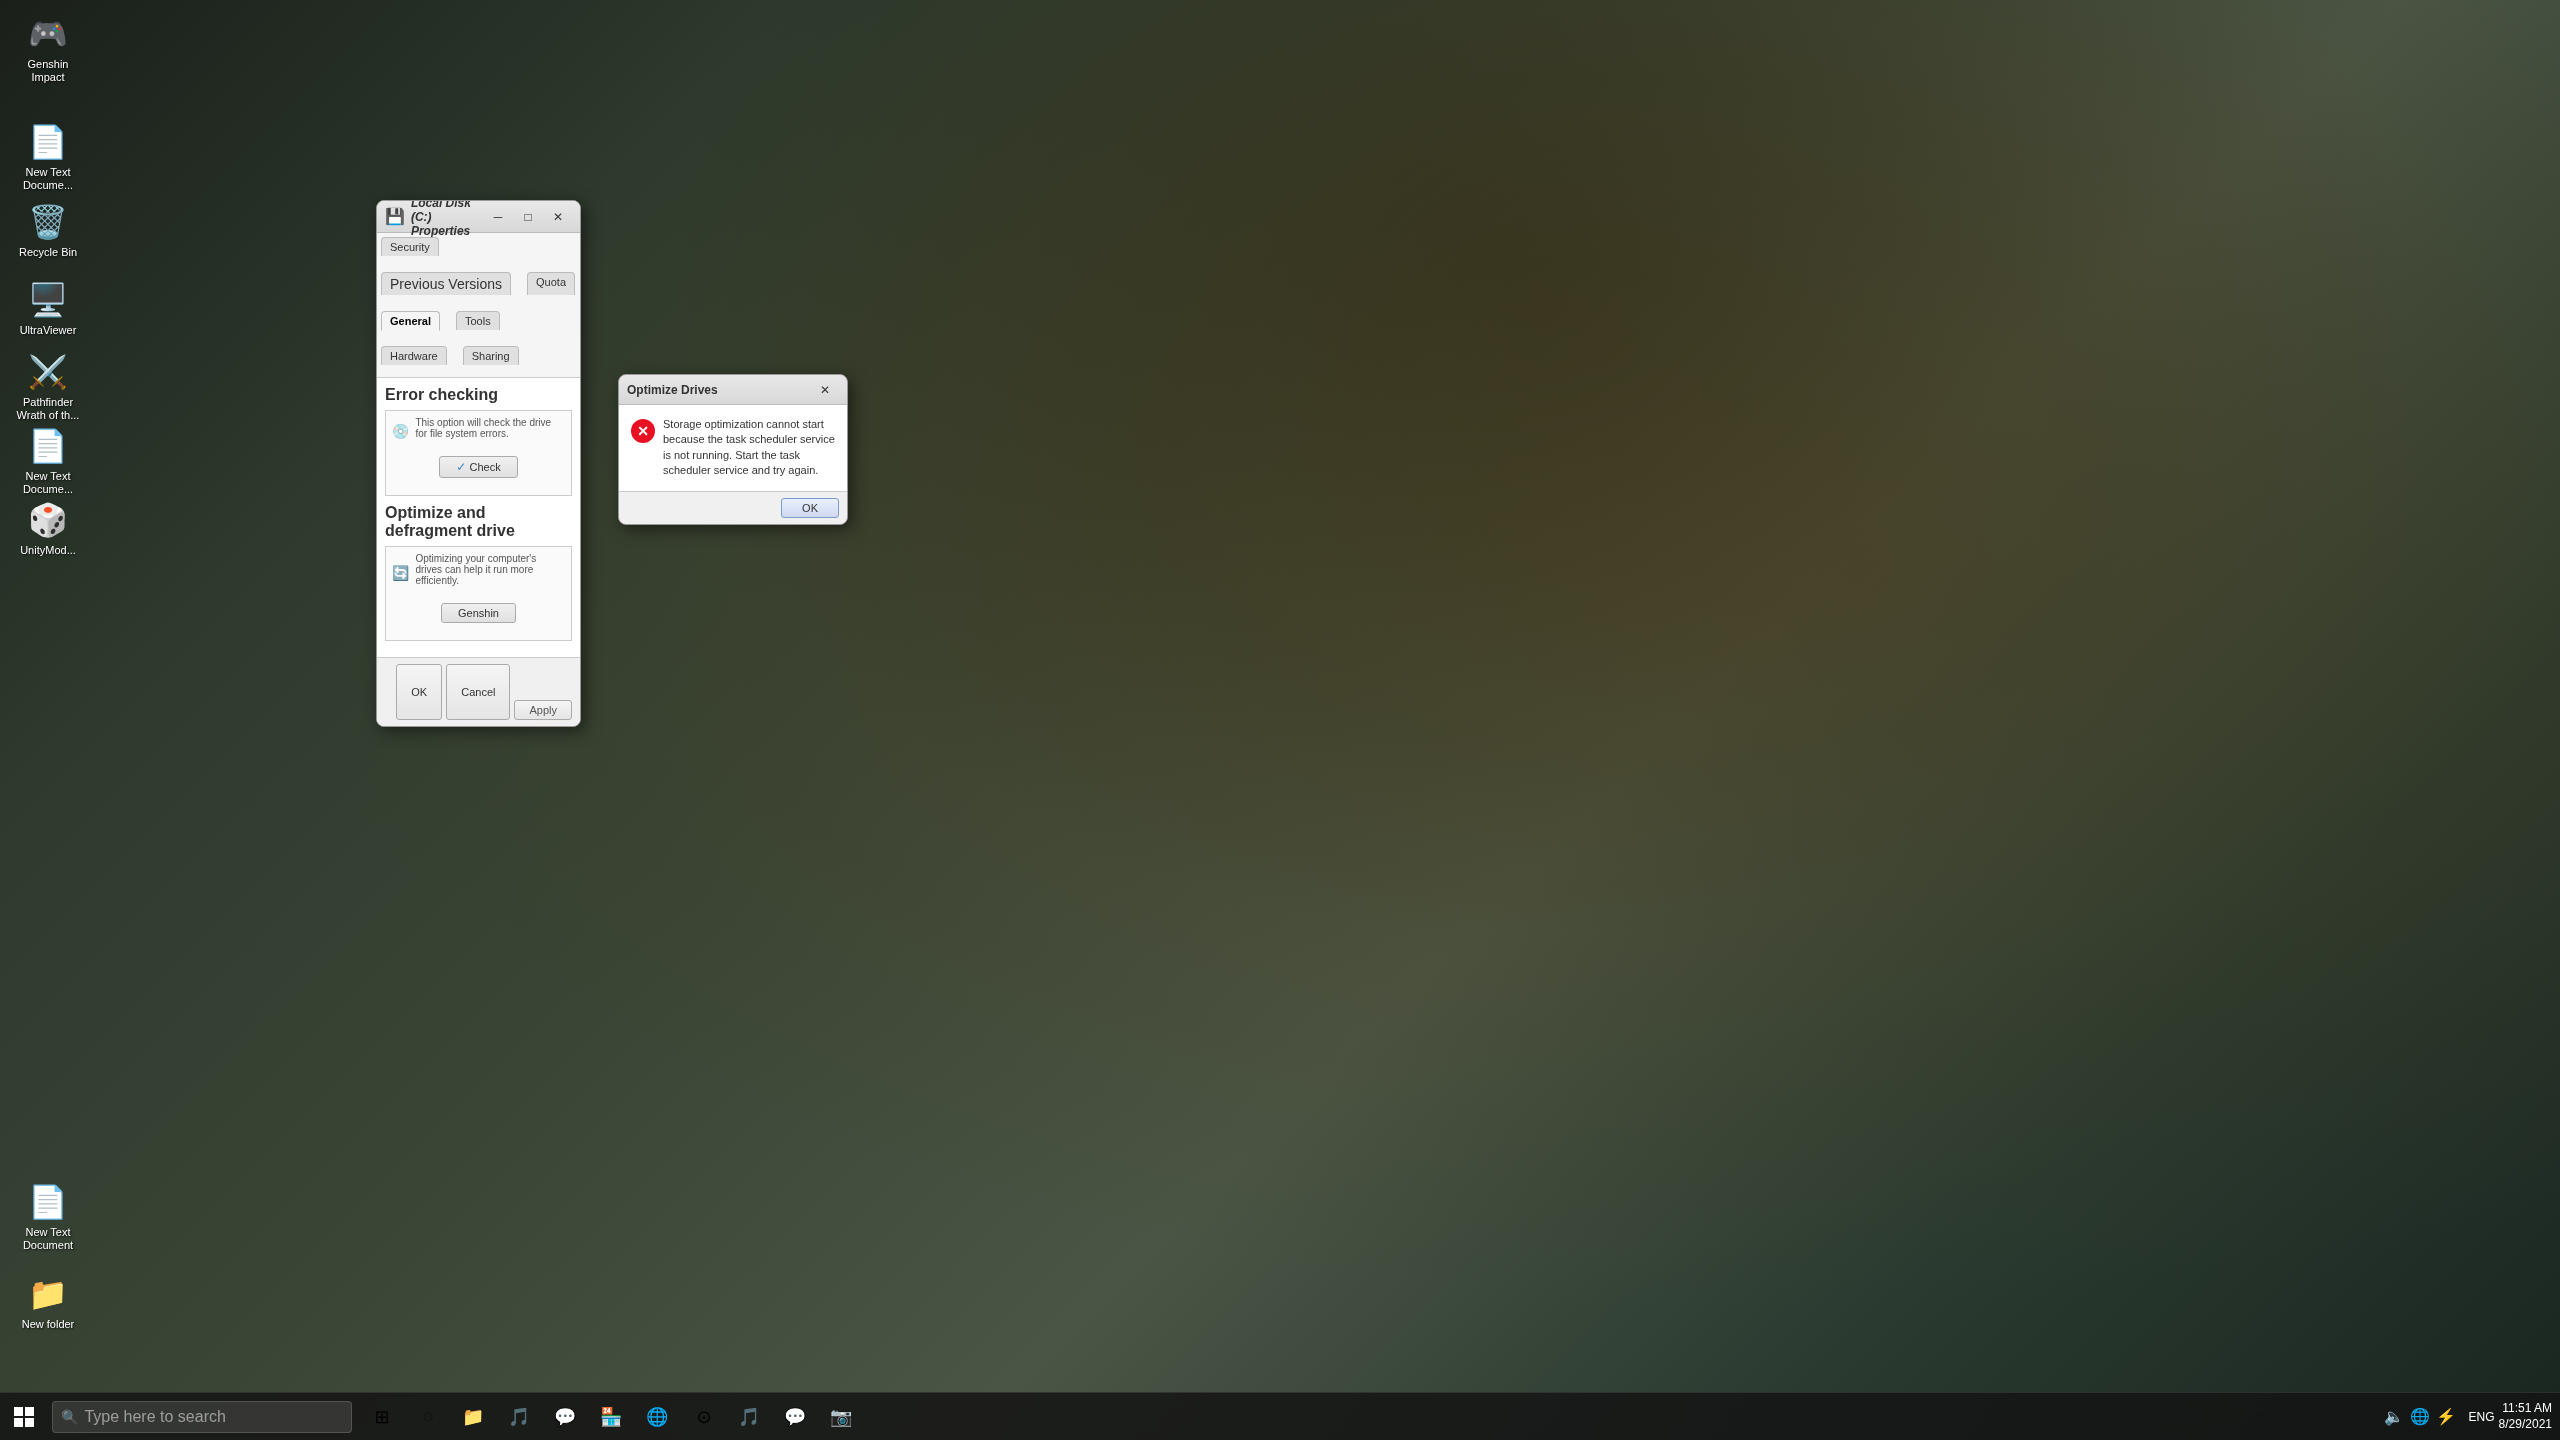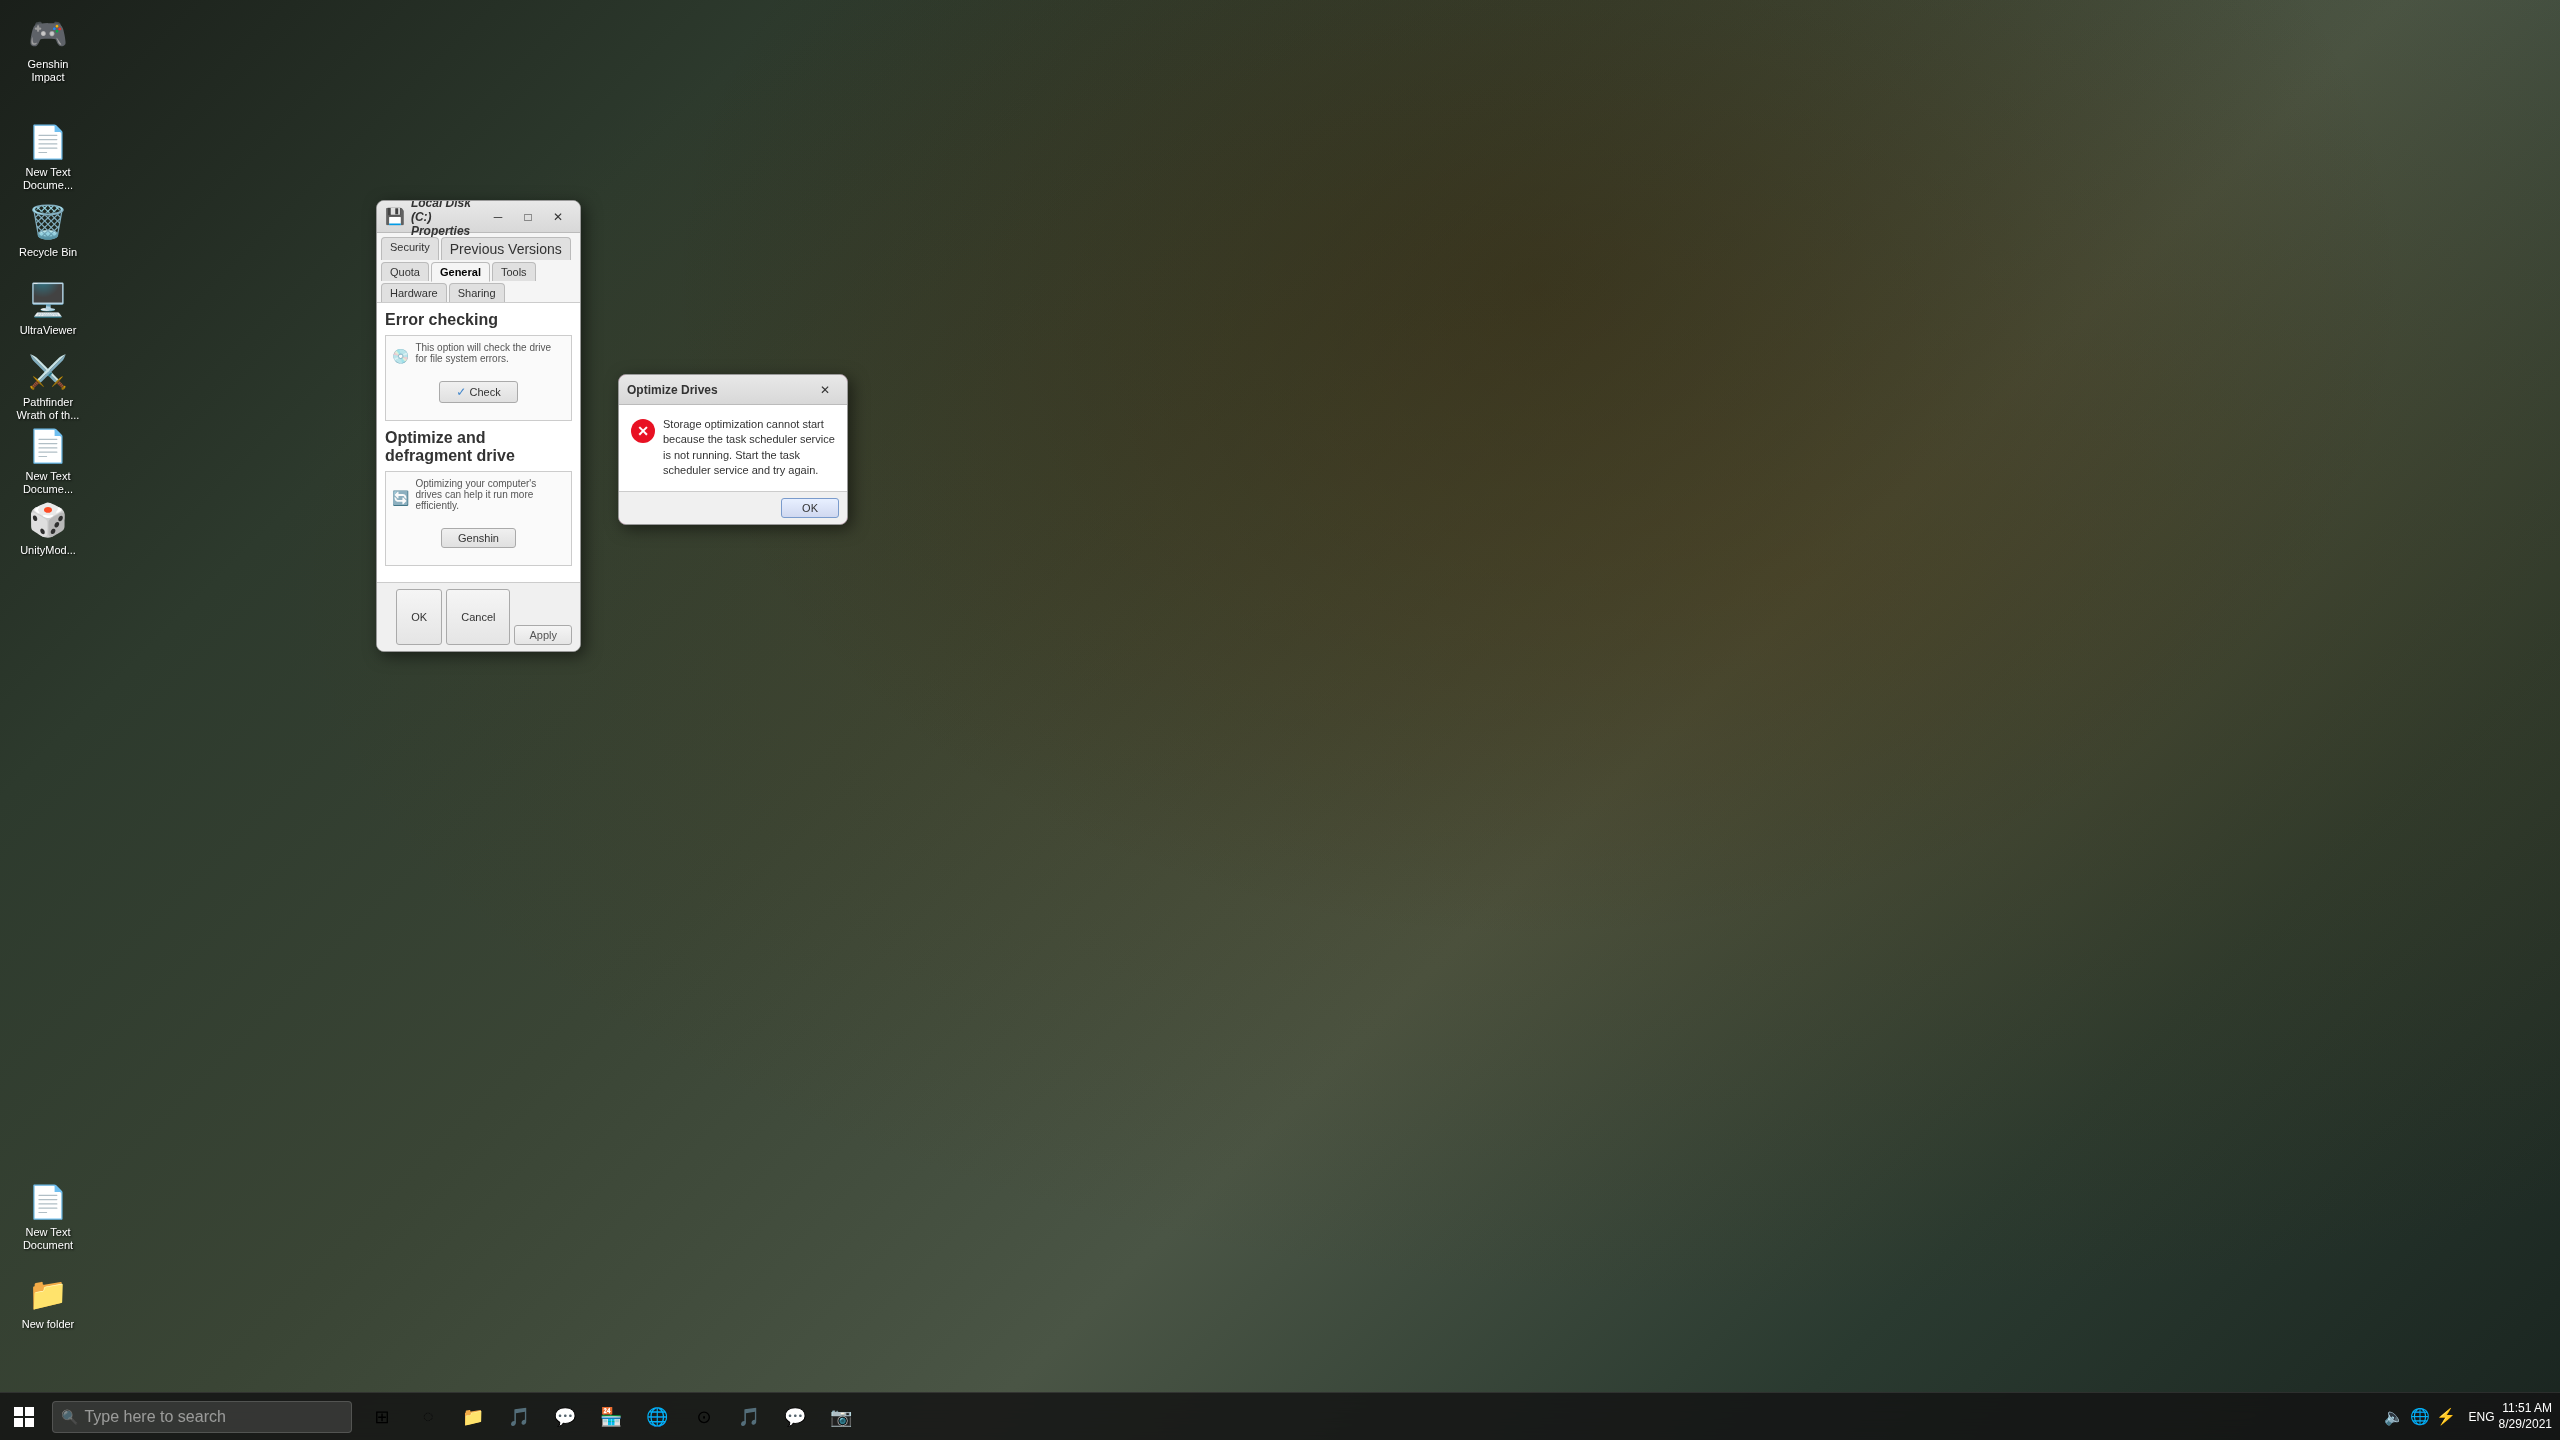--- a/index.html
+++ b/index.html
@@ -223,22 +223,22 @@
       left: 376px;
       top: 200px;
       width: 205px;
     }
 
     .props-tabs {
       background: #f5f5f5;
       border-bottom: 1px solid #ccc;
       display: flex;
       flex-wrap: wrap;
-      padding: 4px 4px 0;
-      gap: 2px;
+      padding: 4px 4px 12px;
+      gap: 16px;
     }
 
     .props-tab {
       padding: 3px 8px;
       font-size: 11px;
       background: #e0e0e0;
       border: 1px solid #bbb;
       border-bottom: none;
       border-radius: 4px 4px 0 0;
       cursor: pointer;

